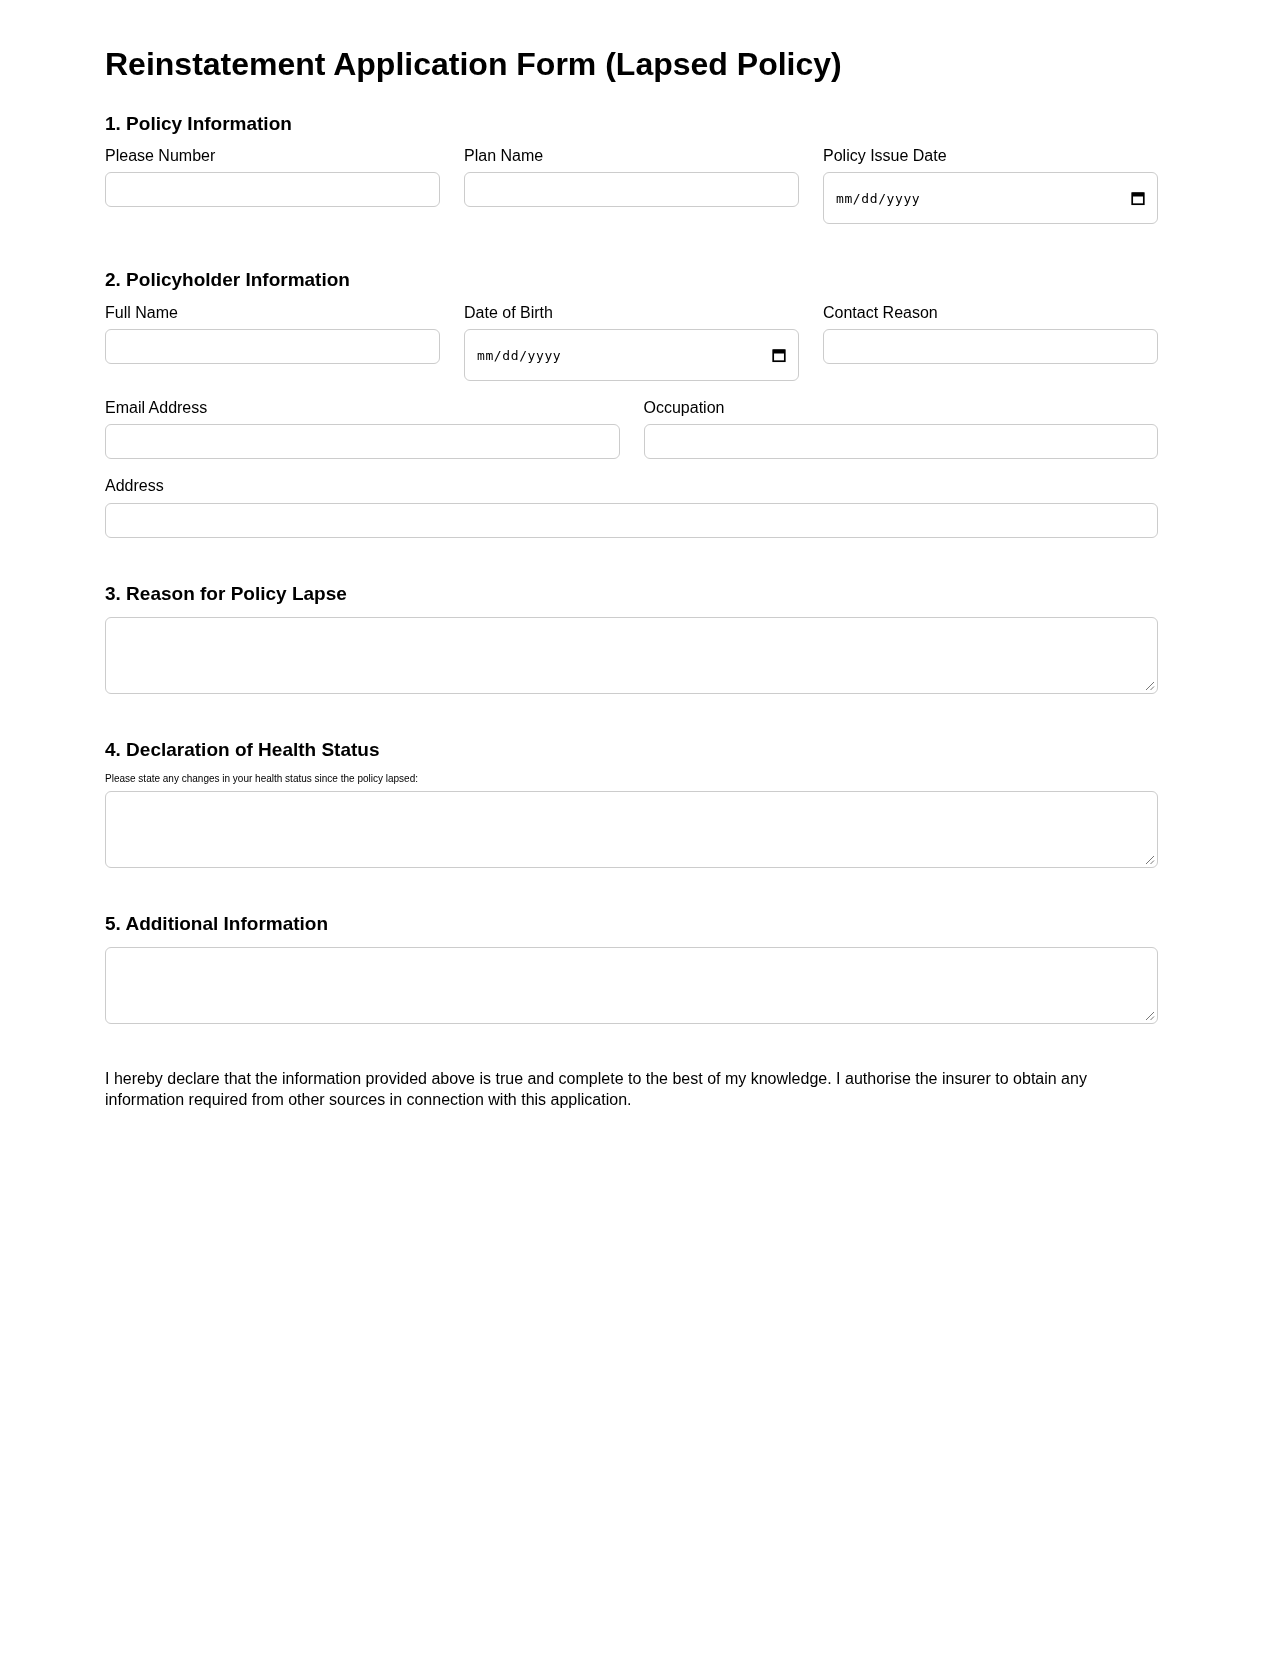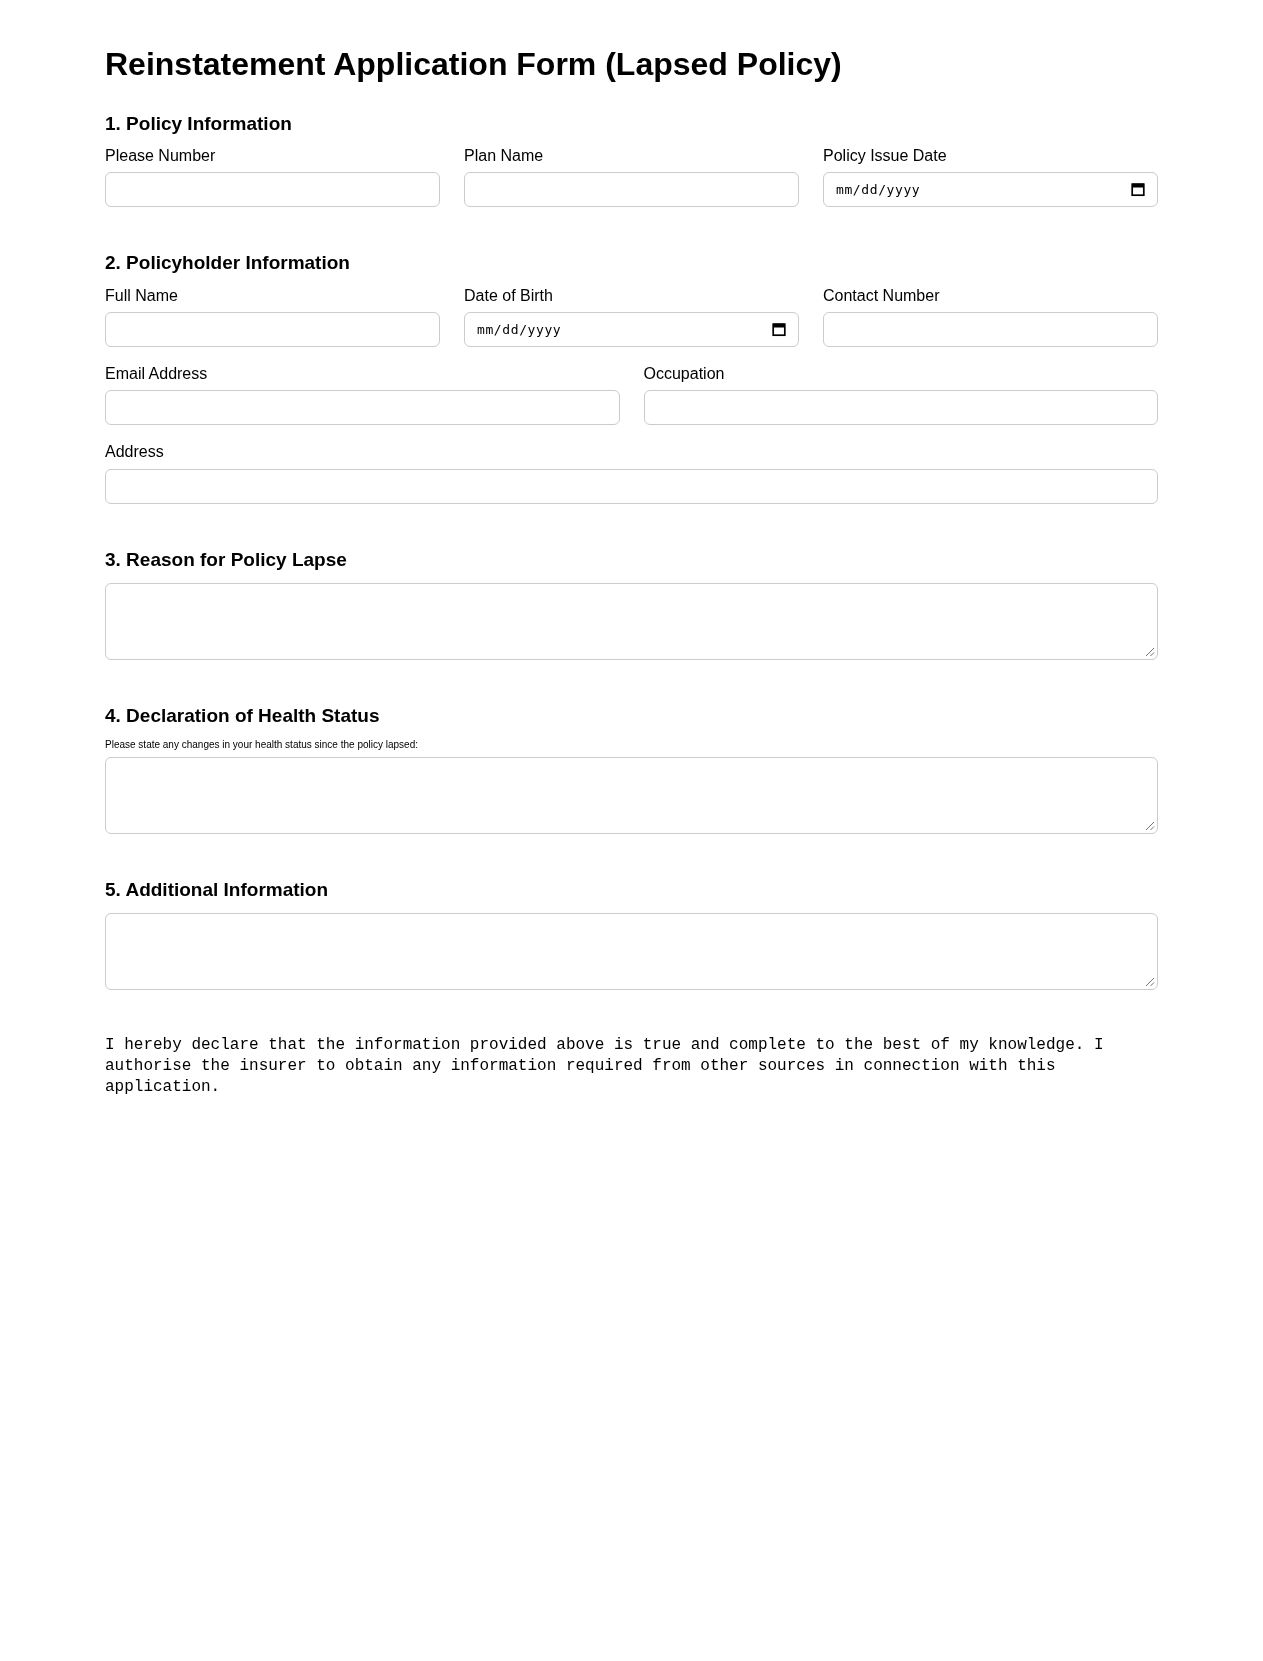--- a/index.html
+++ b/index.html
@@ -44,21 +44,21 @@
     border-radius: 6px;
     background: #ffffff;
     padding: 0 12px;
     font-family: "Liberation Sans", sans-serif;
     font-size: 16px;
     color: #000;
     outline: none;
   }
   .date-input {
     width: 100%;
-    height: 35px;
+    height: 52px;
     border: 1px solid #cccccc;
     border-radius: 6px;
     background: #ffffff;
     padding: 0 12px;
     display: flex;
     align-items: center;
     justify-content: space-between;
     cursor: default;
     gap: 46px;
   }
@@ -93,21 +93,20 @@
   }
   p.intro-text {
     font-size: 10px;
     line-height: 1.15;
     margin: 0 0 6px 0;
   }
   p.decl-text {
     font-size: 16px;
     line-height: 1.31;
     margin: 0;
-    font-family: Liberation Mono, monospace;
   }
 </style>
 </head>
 <body>
 
 <div class="page">
 
   <h1 class="page-title">Reinstatement Application Form (Lapsed Policy)</h1>
 
   <div class="section">
@@ -149,21 +148,21 @@
           <span class="date-text">mm/dd/yyyy</span>
           <span class="cal-icon">
             <svg width="14" height="15" viewBox="0 0 14 15">
               <rect x="1.2" y="2.2" width="11.6" height="11" fill="none" stroke="#000" stroke-width="1.7"></rect>
               <rect x="1.2" y="1.5" width="11.6" height="4" fill="#000"></rect>
             </svg>
           </span>
         </div>
       </div>
       <div class="field">
-        <label class="field-label">Contact Number</label>
+        <label class="field-label">Contact Reason</label>
         <input class="text-input" type="text" value="" style="">
       </div>
     </div>
     <div class="row">
       <div class="field">
         <label class="field-label">Email Address</label>
         <input class="text-input" type="text" value="" style="">
       </div>
       <div class="field">
         <label class="field-label">Occupation</label>

